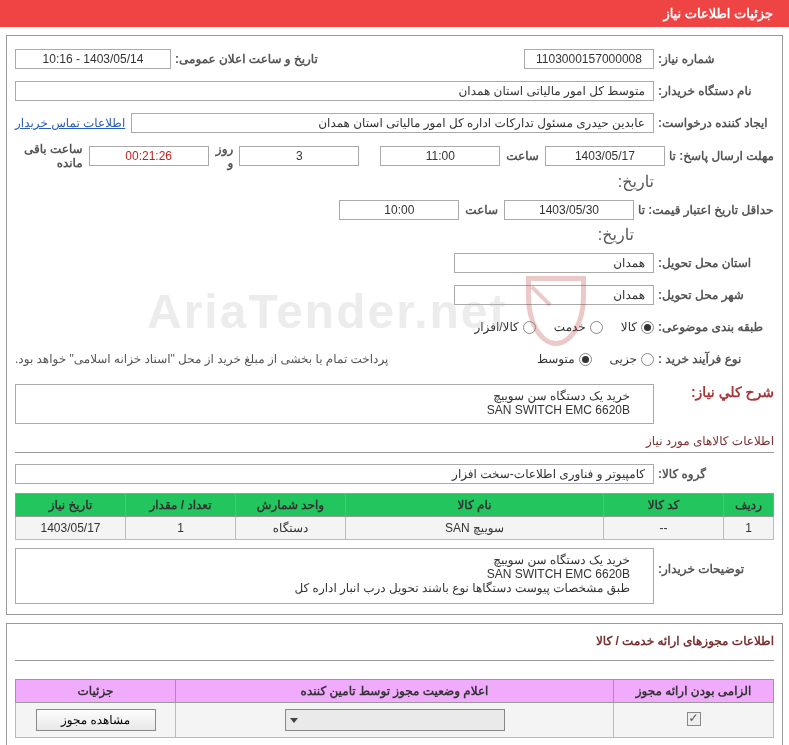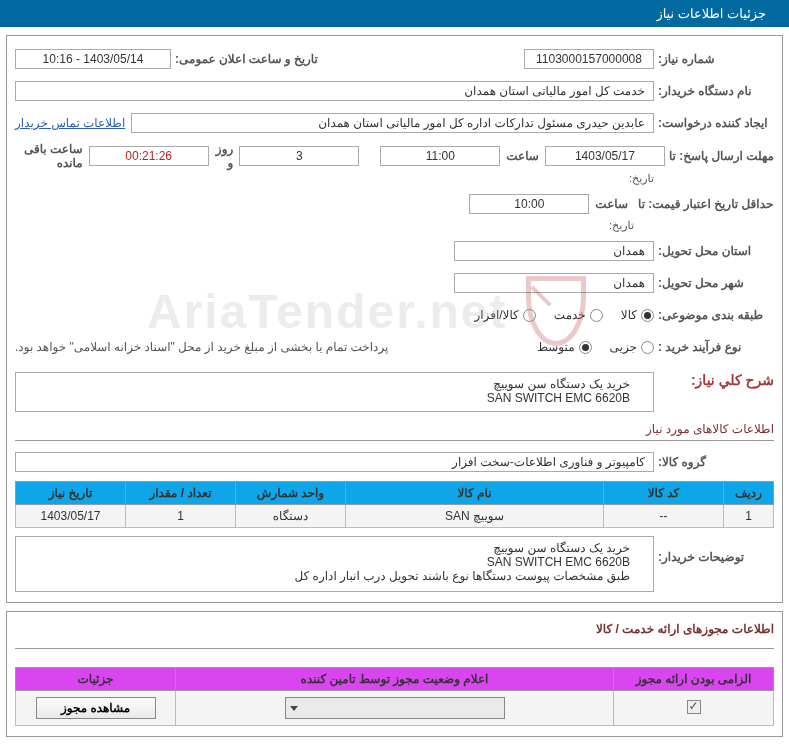--- a/index.html
+++ b/index.html
@@ -1,56 +1,56 @@
 <!DOCTYPE html>
 <html dir="rtl" lang="fa"><head>
 <meta charset="utf-8">
 <style>
 * { box-sizing: border-box; margin: 0; padding: 0; }
 body { font-family: Tahoma, Arial, sans-serif; font-size: 12px; background: #fff; color: #333; width: 789px; }
-.header-bar { background: #0369a1; color: #fff; padding: 6px 23px; font-weight: normal; font-size: 13px; }
+.header-bar { background: #ef4444; color: #fff; padding: 6px 16px; font-weight: bold; font-size: 13px; }
 .main-panel { border: 1px solid #999; margin: 8px 6px; padding: 10px 8px; background: #fff; position: relative; }
 .form-row { display: flex; align-items: center; margin-bottom: 6px; min-height: 26px; }
 .label { color: #555; font-weight: bold; padding-left: 4px; white-space: nowrap; }
 .label-w { width: 120px; text-align: left; }
 .field-box { border: 1px solid #aaa; background: #fff; padding: 2px 6px; min-height: 20px; display: inline-block; min-width: 120px; text-align: center; }
 .field-wide { flex: 1; text-align: right; padding-right: 8px; }
 .field-med { width: 130px; }
 .field-sm { width: 80px; }
 .link-blue { color: #2a5db8; text-decoration: underline; cursor: pointer; }
 .radio-group { display: flex; gap: 18px; align-items: center; }
 .radio-item { display: flex; align-items: center; gap: 4px; }
 .radio-dot { width: 13px; height: 13px; border: 1px solid #888; border-radius: 50%; display: inline-block; position: relative; }
 .radio-dot.checked::after { content: ''; width: 7px; height: 7px; background: #333; border-radius: 50%; position: absolute; top: 2px; left: 2px; }
 .spacer-row { height: 6px; }
 .desc-box { border: 1px solid #aaa; padding: 4px 23px; min-height: 40px; flex: 1; text-align: right; direction: rtl; }
 .sub-title { color: #7a3030; font-weight: normal; border-bottom: 1px solid #999; padding-bottom: 4px; margin: 10px 0 8px; }
 table.data { width: 100%; border-collapse: collapse; margin-top: 4px; }
-table.data th { background: #0ea5e9; border: 1px solid #999; padding: 4px 6px; font-size: 12px; }
+table.data th { background: #22c55e; border: 1px solid #999; padding: 4px 6px; font-size: 12px; }
 table.data td { background: #f4f4f4; border: 1px solid #bbb; padding: 4px 6px; text-align: center; }
 .buyer-desc-row { display: flex; align-items: flex-start; margin-top: 8px; }
 .license-panel { border: 1px solid #999; margin: 8px 6px; padding: 10px 8px; }
 .license-title { color: #7a3030; font-weight: bold; border-bottom: 1px solid #999; padding-bottom: 12px; margin-bottom: 18px; }
 table.license { width: 100%; border-collapse: collapse; }
-table.license th { background: #d946ef; border: 1px solid #999; padding: 4px 6px; }
+table.license th { background: #f0abfc; border: 1px solid #999; padding: 4px 6px; }
 table.license td { background: #f4f4f4; border: 1px solid #bbb; padding: 6px; text-align: center; }
 .checkbox-sq { width: 14px; height: 14px; border: 1px solid #888; background: #eee; display: inline-block; position: relative; }
 .checkbox-sq.checked::after { content: '✓'; position: absolute; top: -2px; left: 1px; color: #555; font-size: 12px; }
 .select-box { border: 1px solid #888; background: #eaeaea; width: 220px; height: 22px; display: inline-flex; align-items: center; justify-content: flex-end; padding-left: 4px; }
 .chevron { width: 0; height: 0; border-left: 4px solid transparent; border-right: 4px solid transparent; border-top: 5px solid #444; }
-.btn { border: 1px solid #888; background: linear-gradient(#fdfdfd,#e8e8e8); padding: 3px 16px; font-family: inherit; font-size: 12px; cursor: pointer; font-weight: bold; }
+.btn { border: 1px solid #888; background: linear-gradient(#fdfdfd,#e8e8e8); padding: 3px 16px; font-family: inherit; font-size: 12px; cursor: pointer; }
 .btn-row { text-align: center; margin: 10px 0; }
 .btn-back { background: #e9d8ec; border: 1px solid #888; padding: 3px 16px; font-family: inherit; font-size: 12px; cursor: pointer; }
 .watermark { position: absolute; top: 240px; left: 140px; font-size: 48px; font-weight: bold; color: rgba(180,180,180,0.25); letter-spacing: 2px; pointer-events: none; z-index: 0; display: flex; align-items: center; }
 .watermark-icon { width: 70px; height: 70px; display: inline-block; position: relative; margin-left: 8px; }
 .shield { width: 60px; height: 70px; border: 5px solid rgba(180,40,40,0.25); border-radius: 0 0 50% 50% / 0 0 70% 70%; position: absolute; }
 .shield-inner { position: absolute; top: 18px; left: 12px; width: 26px; height: 4px; background: rgba(180,40,40,0.25); transform: rotate(45deg); }
 .inline-lbl { color: #555; font-weight: bold; padding: 0 6px; }
 .flex1 { flex: 1; }
-.row-below { font-size: 11px; color: #555; padding-right: 120px; margin-top: -4px; margin-bottom: 6px; }
+.row-below { font-size: 16px; color: #555; padding-right: 120px; margin-top: -4px; margin-bottom: 6px; }
 </style>
 </head>
 <body>
 
 <div class="header-bar">
   <span>جزئیات اطلاعات نیاز</span>
 </div>
 
 <div class="main-panel">
 
@@ -65,21 +65,21 @@
   <div class="form-row">
     <span class="label label-w">شماره نیاز:</span>
     <span class="field-box field-med">1103000157000008</span>
     <span class="flex1"></span>
     <span class="label">تاریخ و ساعت اعلان عمومی:</span>
     <span class="field-box field-med" style="width:156px">1403/05/14 - 10:16</span>
   </div>
 
   <div class="form-row">
     <span class="label label-w">نام دستگاه خریدار:</span>
-    <span class="field-box field-wide">خدمت کل امور مالیاتی استان همدان</span>
+    <span class="field-box field-wide">متوسط کل امور مالیاتی استان همدان</span>
   </div>
 
   <div class="form-row">
     <span class="label label-w">ایجاد کننده درخواست:</span>
     <span class="field-box field-wide">عابدین حیدری مسئول تدارکات اداره کل امور مالیاتی استان همدان</span>
     <span class="link-blue" style="margin-right:6px">اطلاعات تماس خریدار</span>
   </div>
 
   <div class="form-row">
     <span class="label label-w">مهلت ارسال پاسخ: تا</span>
@@ -89,20 +89,21 @@
     <span style="width:30px"></span>
     <span class="field-box field-sm">3</span>
     <span class="inline-lbl">روز و</span>
     <span class="field-box field-sm" style="color:#c02020">00:21:26</span>
     <span class="inline-lbl">ساعت باقی مانده</span>
   </div>
   <div class="row-below">تاریخ:</div>
 
   <div class="form-row">
     <span class="label label-w" style="width:140px">حداقل تاریخ اعتبار قیمت: تا</span>
+    <span class="field-box field-med">1403/05/30</span>
     <span class="inline-lbl">ساعت</span>
     <span class="field-box field-sm">10:00</span>
   </div>
   <div class="row-below" style="padding-right:140px">تاریخ:</div>
 
   <div class="form-row">
     <span class="label label-w">استان محل تحویل:</span>
     <span class="field-box" style="width:200px;text-align:right;padding-right:8px">همدان</span>
   </div>
 

